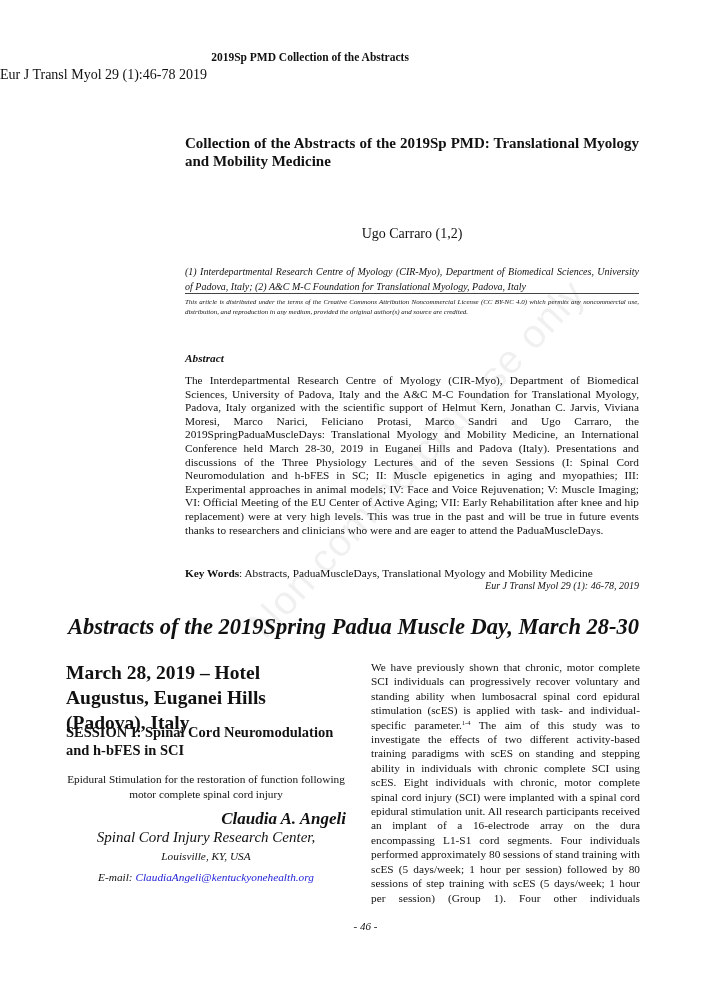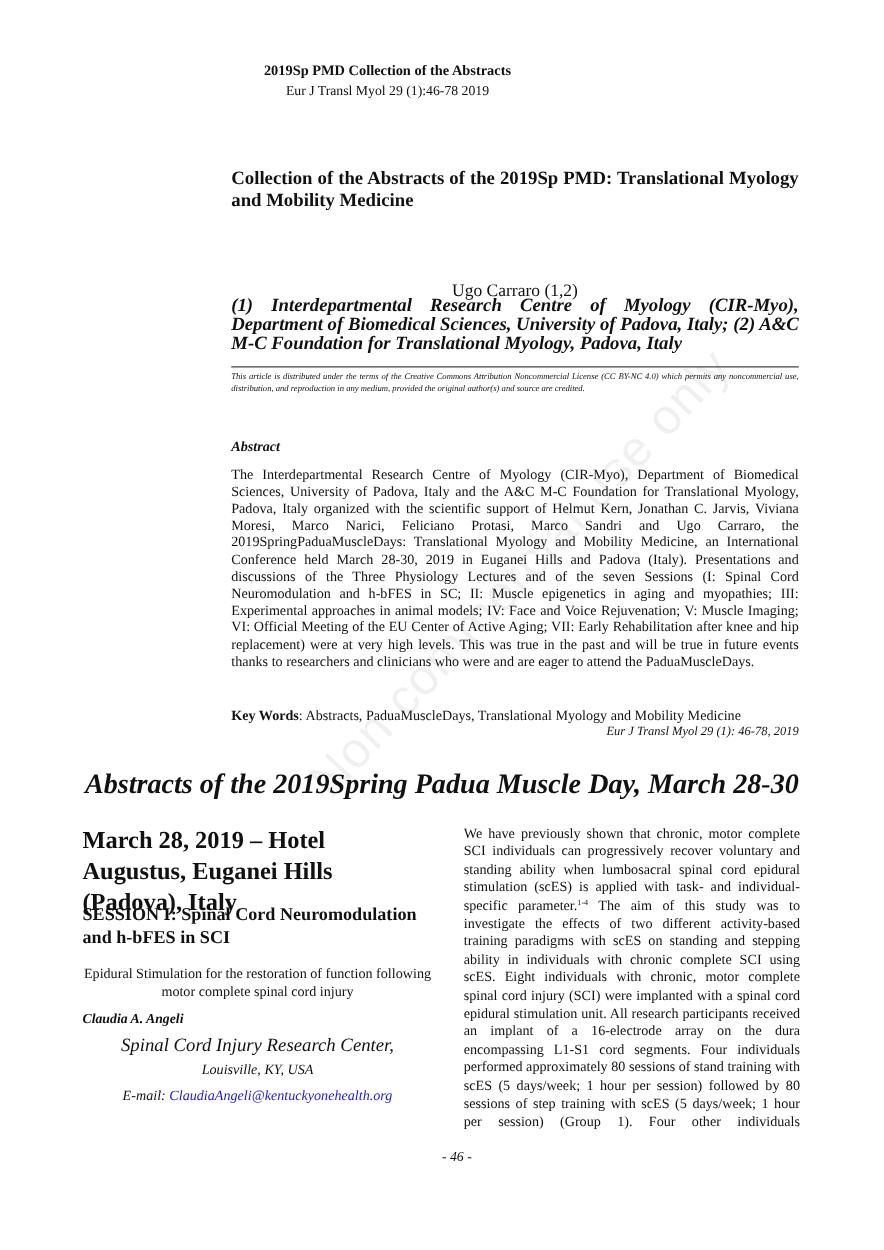--- a/index.html
+++ b/index.html
@@ -4,45 +4,45 @@
 <style>
   html, body { margin: 0; padding: 0; background: #ffffff; }
   body {
     width: 707px; height: 1000px; position: relative; overflow: hidden;
     font-family: "Liberation Serif", "DejaVu Serif", serif; color: #111;
   }
   .abs { position: absolute; }
 
   
   #running-title { top: 51px; left: 0; width: 620px; text-align: center; font-weight: bold; font-size: 11.5px; }
-  #running-cite { top: 67px; left: 0; width: 620px; text-align: center; font-size: 11px; }
+  #running-cite { top: 67px; left: 0; width: 620px; text-align: left; font-size: 14px; }
 
   
   .block { left: 185px; width: 454px; }
   #article-title { top: 134px; font-weight: bold; font-size: 15px; line-height: 18px; text-align: justify; text-align-last: left; }
   #author { top: 226px; font-size: 14px; text-align: center; }
-  #affil { top: 238px; font-size: 15px; line-height: 15px; font-style: italic; text-align: justify; text-align-last: left; font-weight: bold; }
+  #affil { top: 264px; font-size: 10px; line-height: 15px; font-style: italic; text-align: justify; text-align-last: left; }
   #rule1 { top: 293px; height: 0; border-top: 1.4px solid #444; }
   #license { top: 297px; font-size: 6.9px; line-height: 10px; font-style: italic; text-align: justify; text-align-last: left; }
 
   #abstract-h { top: 352px; font-size: 11.3px; font-weight: bold; font-style: italic; }
   #abstract-body { top: 374px; font-size: 11.3px; line-height: 13.6px; text-align: justify; text-align-last: left; }
   #keywords { top: 567px; font-size: 11.3px; }
   #keywords b { font-weight: bold; }
   #kw-cite { top: 580px; font-size: 10px; font-style: italic; text-align: right; }
 
   
   #main-heading { top: 614px; left: 0; width: 707px; text-align: center; font-size: 22.5px; font-weight: bold; font-style: italic; }
 
   
   .lcol { left: 66px; width: 280px; }
   #day-h { top: 660px; font-size: 19.5px; font-weight: bold; line-height: 25px; }
   #session-h { top: 723px; font-size: 14.5px; font-weight: bold; line-height: 18px; }
   #abs-title { top: 772px; font-size: 11.3px; font-weight: normal; line-height: 15px; text-align: center; }
-  #abs-author { top: 809px; font-size: 11px; font-weight: bold; font-style: italic; text-align: left; }
+  #abs-author { top: 809px; font-size: 17px; font-weight: bold; font-style: italic; text-align: right; }
   #abs-inst { top: 829px; font-size: 15px; font-style: italic; text-align: center; }
   #abs-loc { top: 850px; font-size: 11.3px; font-style: italic; text-align: center; }
   #abs-email { top: 871px; font-size: 11.3px; font-style: italic; text-align: center; }
   #abs-email a { color: #1a1ad6; text-decoration: none; }
 
   
   #rcol { left: 371px; width: 269px; top: 660px; font-size: 11.3px; line-height: 14.4px; text-align: justify; text-align-last: justify; }
   sup { font-size: 6.5px; line-height: 0; vertical-align: 4px; }
 
   #page-num { top: 920px; left: 0; width: 707px; text-align: center; font-size: 11px; font-style: italic; padding-left: 12px; }

